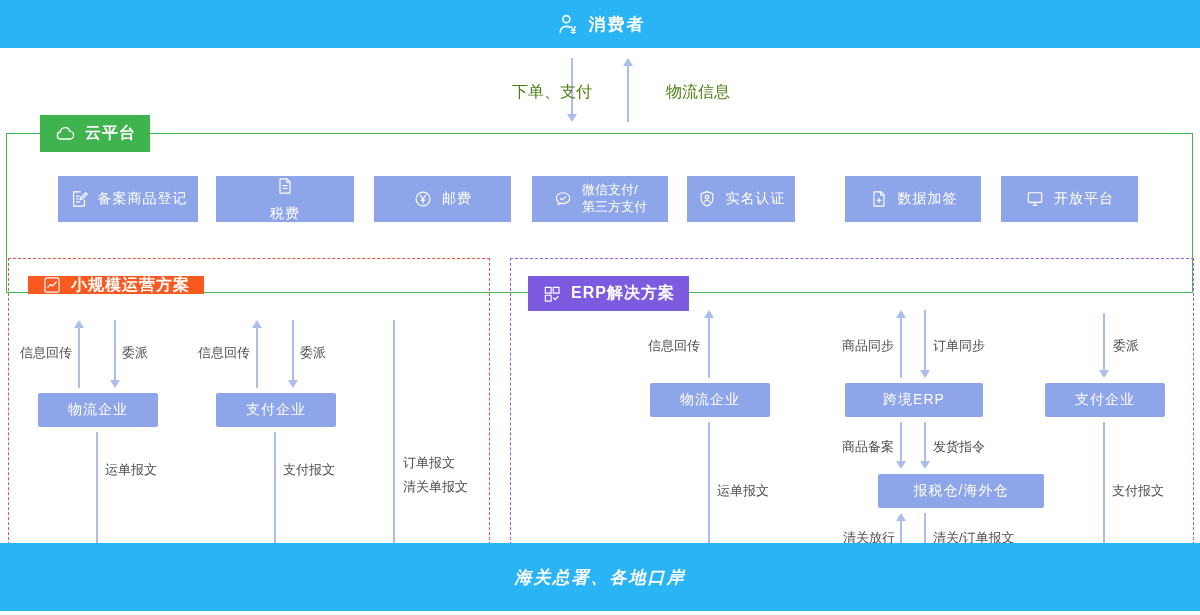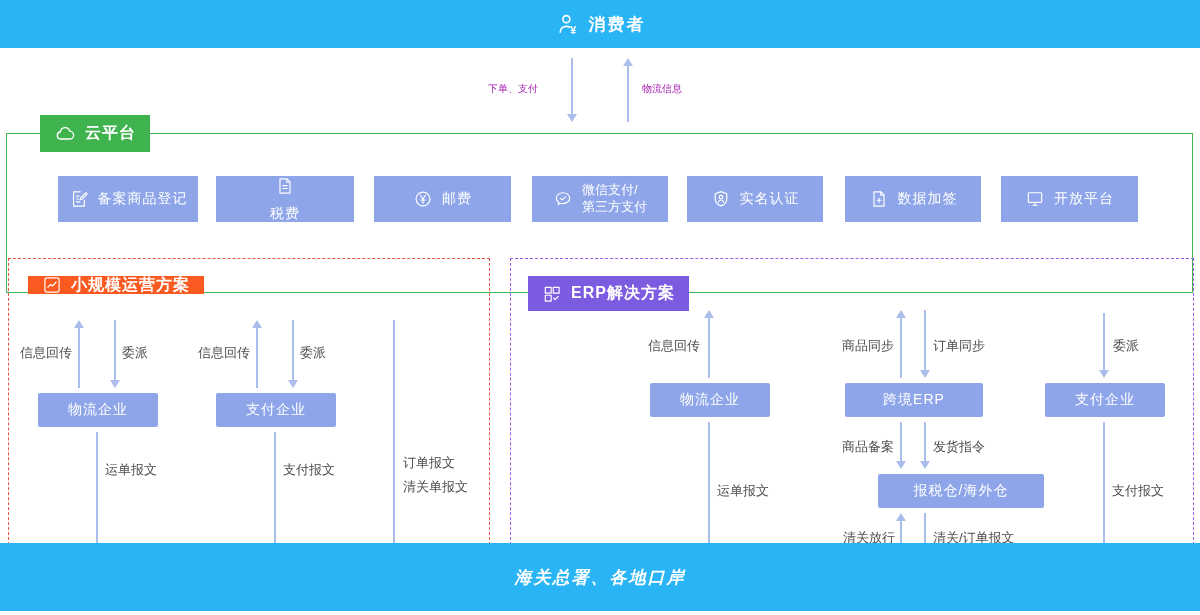--- a/index.html
+++ b/index.html
@@ -40,21 +40,21 @@
   .ar { position: absolute; width: 2px; background: #abbdea; }
   .ar.d::after  { content: ""; position: absolute; left: -4px; bottom: -7px;
                   border-left: 5px solid transparent; border-right: 5px solid transparent;
                   border-top: 8px solid #abbdea; }
   .ar.u::before { content: ""; position: absolute; left: -4px; top: -7px;
                   border-left: 5px solid transparent; border-right: 5px solid transparent;
                   border-bottom: 8px solid #abbdea; }
 
   
   .fl { position: absolute; font-size: 13px; color: #4d4d4d; white-space: nowrap; }
-  .fl-lg { font-size: 10px; color: #a21caf; }
+  .fl-lg { font-size: 16px; color: #4d7c0f; margin-left: 24px; }
 </style>
 </head>
 <body>
 
 <div class="stage">
 
   <div class="bar bar-top">
     <span class="svc-ic">
       <svg viewBox="0 0 24 24" width="26" height="26">
         <g fill="none" stroke="#fff" stroke-width="1.5" stroke-linecap="round">
@@ -132,21 +132,21 @@
           <path d="M9 11.3l2 1.7 4-3.5"></path>
         </g>
       </svg>
     </span>
     <span class="svc-txt2">
       <span>微信支付/</span>
       <span>第三方支付</span>
     </span>
   </div>
 
-  <div class="svc" style="left:687px; width:136px;">
+  <div class="svc" style="left:687px; width:108px;">
     <span class="svc-ic">
       <svg viewBox="0 0 24 24" width="20" height="20">
         <g fill="none" stroke="#fff" stroke-width="1.4" stroke-linejoin="round" stroke-linecap="round">
           <path d="M12 3.2l7 2.5v5c0 4.5-3 8.3-7 9.6-4-1.3-7-5.1-7-9.6v-5z"></path>
           <circle cx="12" cy="9.8" r="2.1"></circle>
           <path d="M8.6 15.8c.6-1.7 1.9-2.6 3.4-2.6s2.8.9 3.4 2.6"></path>
         </g>
       </svg>
     </span>
     <span>实名认证</span>

